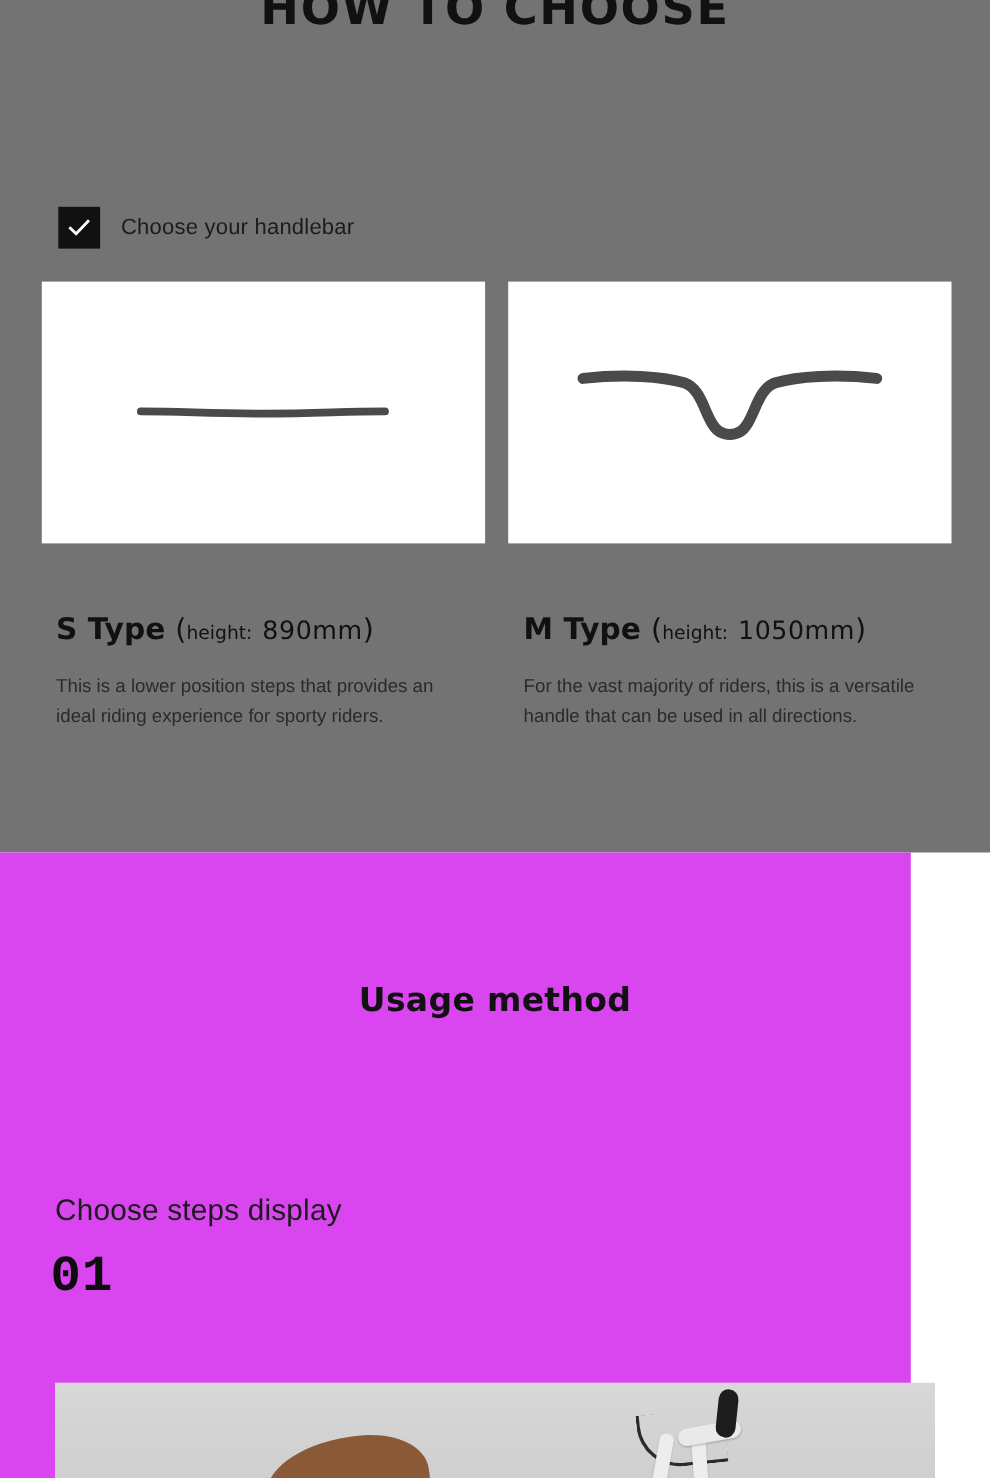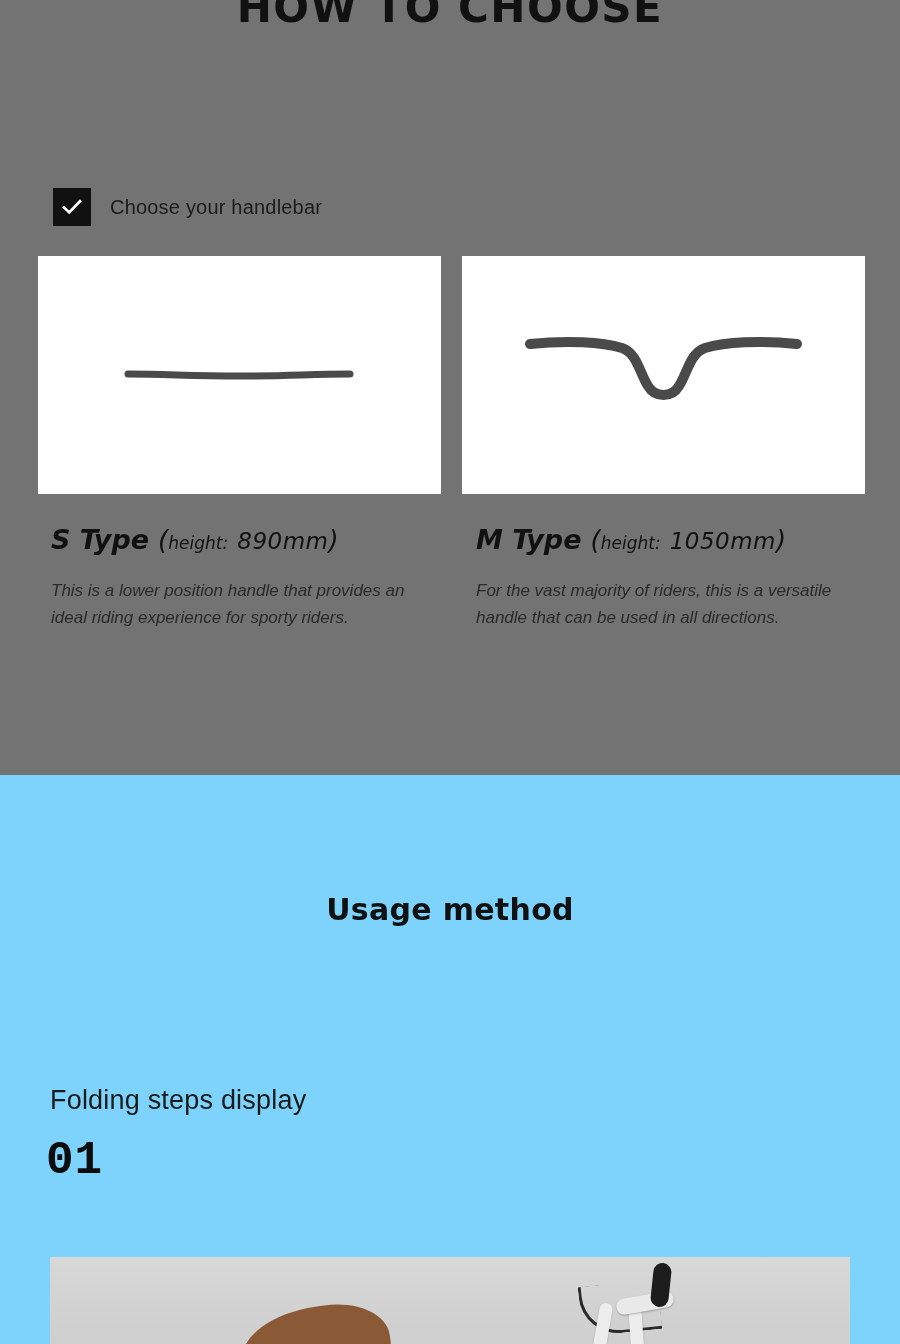--- a/index.html
+++ b/index.html
@@ -75,25 +75,24 @@
     width: 403px;
     height: 238px;
     background: #ffffff;
   }
   .card.left { left: 0; }
   .card.right { left: 424px; }
   .card svg { display: block; }
 
   .specs {
     position: absolute;
-    top: 524px;
+    top: 557px;
     left: 0;
     width: 900px;
     height: 200px;
-    font-style: italic;
   }
   .spec {
     position: absolute;
     top: 0;
     width: 390px;
   }
   .spec.left { left: 51px; }
   .spec.right { left: 476px; }
 
   .spec-title {
@@ -115,23 +114,23 @@
     line-height: 27px;
     color: #2a2a2a;
     width: 370px;
   }
 
   
   .panel-bottom {
     position: absolute;
     left: 0;
     top: 775px;
-    width: 900px;
+    width: 828px;
     height: 569px;
-    background: #7dd3fc;
+    background: #d946ef;
   }
 
   .usage-title {
     position: absolute;
     left: 0;
     top: 117px;
     width: 900px;
     text-align: center;
     font-size: 30px;
     font-weight: bold;
@@ -265,38 +264,38 @@
   </div>
 
   <div class="specs">
 
     <div class="spec left">
       <div class="spec-title">
         <span class="t-main">S Type</span>
         <span class="paren">(</span><span class="small">height:</span>
         <span class="val">890mm</span><span class="paren">)</span>
       </div>
-      <div class="spec-desc">This is a lower position handle that provides an ideal riding experience for sporty riders.</div>
+      <div class="spec-desc">This is a lower position steps that provides an ideal riding experience for sporty riders.</div>
     </div>
 
     <div class="spec right">
       <div class="spec-title">
         <span class="t-main">M Type</span>
         <span class="paren">(</span><span class="small">height:</span>
         <span class="val">1050mm</span><span class="paren">)</span>
       </div>
       <div class="spec-desc">For the vast majority of riders, this is a versatile handle that can be used in all directions.</div>
     </div>
 
   </div>
 </div>
 
 <div class="panel-bottom">
   <div class="usage-title">Usage method</div>
-  <div class="folding-title">Folding steps display</div>
+  <div class="folding-title">Choose steps display</div>
   <div class="step-number">01</div>
 </div>
 
 <div class="photo">
   <div class="saddle"></div>
   <div class="bar-wrap">
     <div class="cable"></div>
     <div class="fork-l"></div>
     <div class="fork-r"></div>
     <div class="stem"></div>

